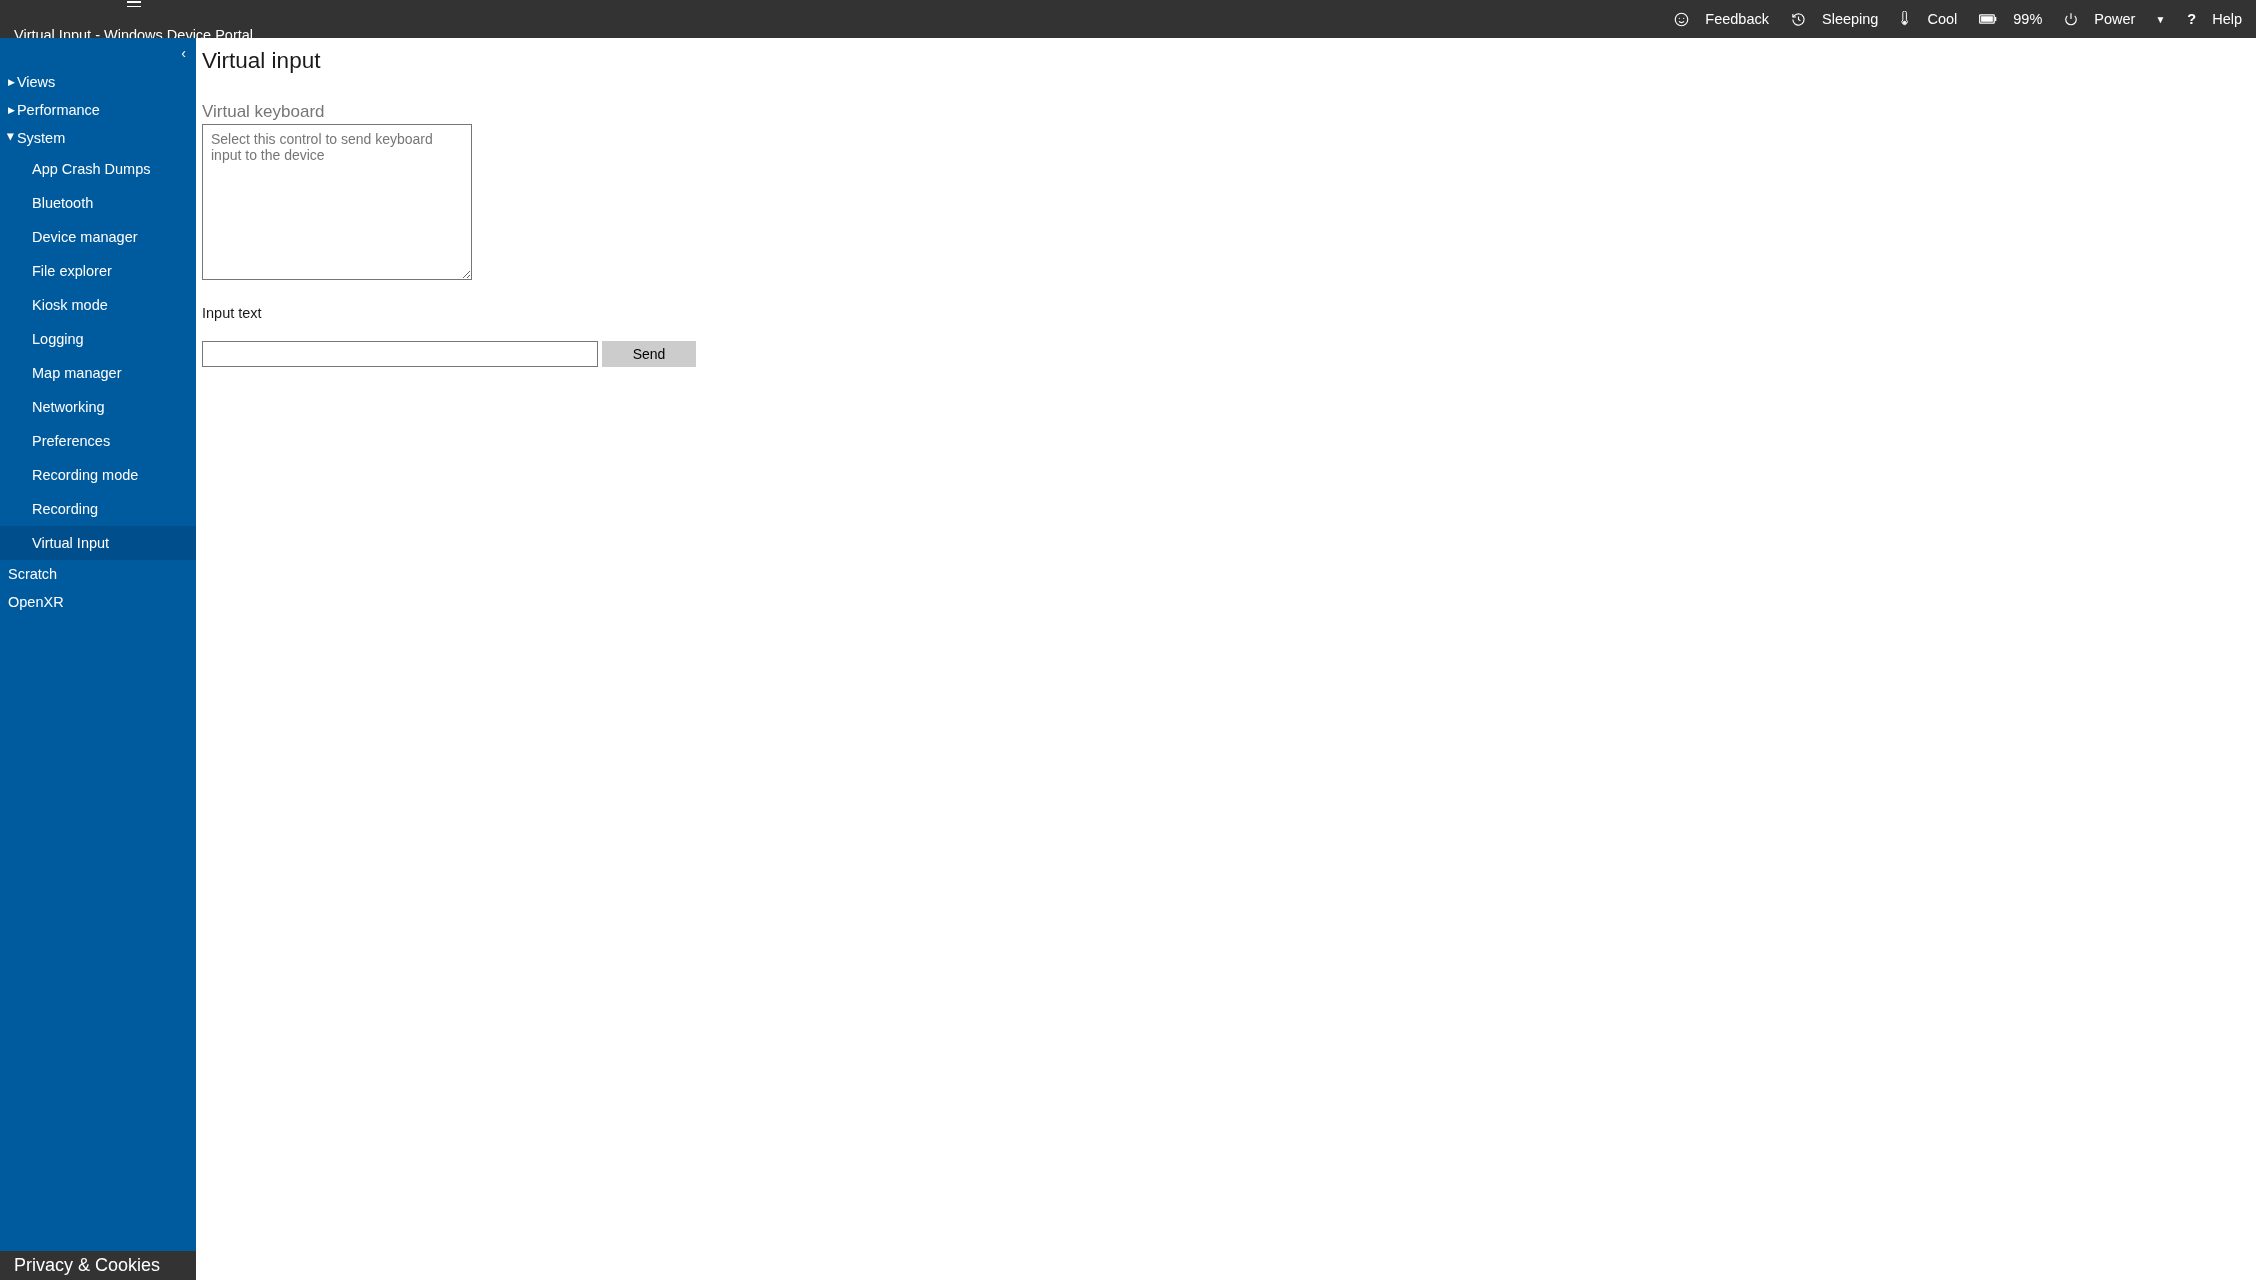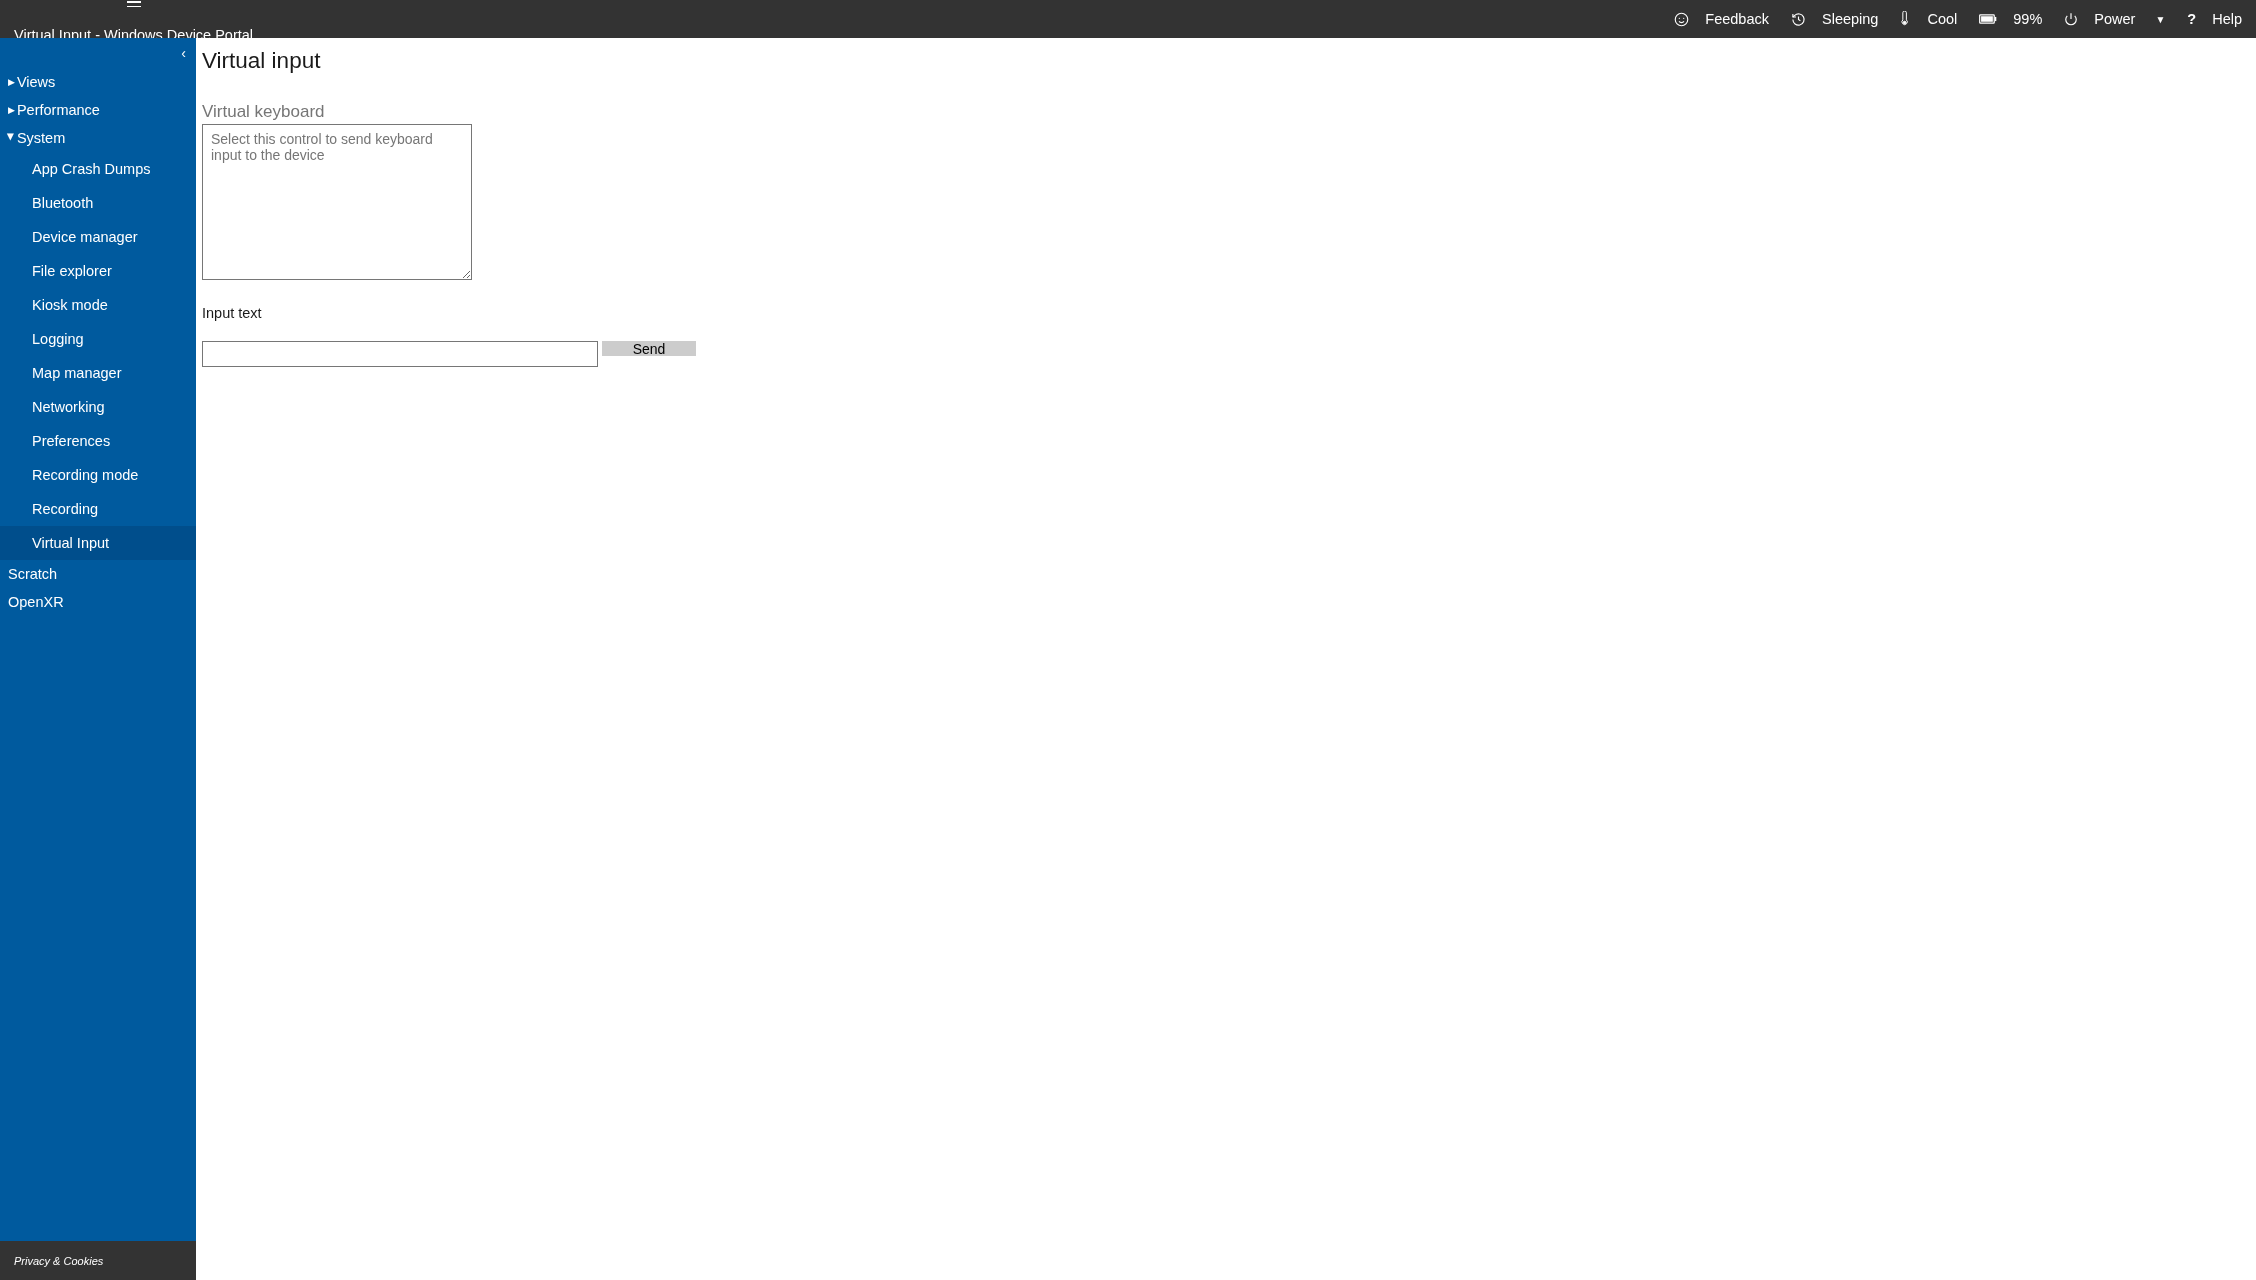--- a/index.html
+++ b/index.html
@@ -70,23 +70,22 @@
     align-items: center;
     height: 28px;
     padding-left: 8px;
     cursor: pointer;
     font-size: 14.5px;
   }
   .sidebar-footer {
     margin-top: auto;
     background: #333333;
     color: #ffffff;
-    font-style: italic;
-    font-size: 11px;
-    height: 39px;
+    font-size: 18px;
+    height: 29px;
     display: flex;
     align-items: center;
     padding-left: 14px;
     cursor: pointer;
   }
 
   
   .main {
     flex: 1;
     padding: 10px 6px;
@@ -123,21 +122,21 @@
   .text-input {
     width: 396px;
     height: 26px;
     border: 1px solid #767676;
     font-family: inherit;
     font-size: 14px;
     padding: 2px 6px;
   }
   .send-btn {
     width: 94px;
-    height: 15px;
+    height: 26px;
     background: #cccccc;
     border: none;
     font-family: inherit;
     font-size: 14px;
     cursor: pointer;
   }
   svg { display: block; }
 </style>
 </head>
 <body>

